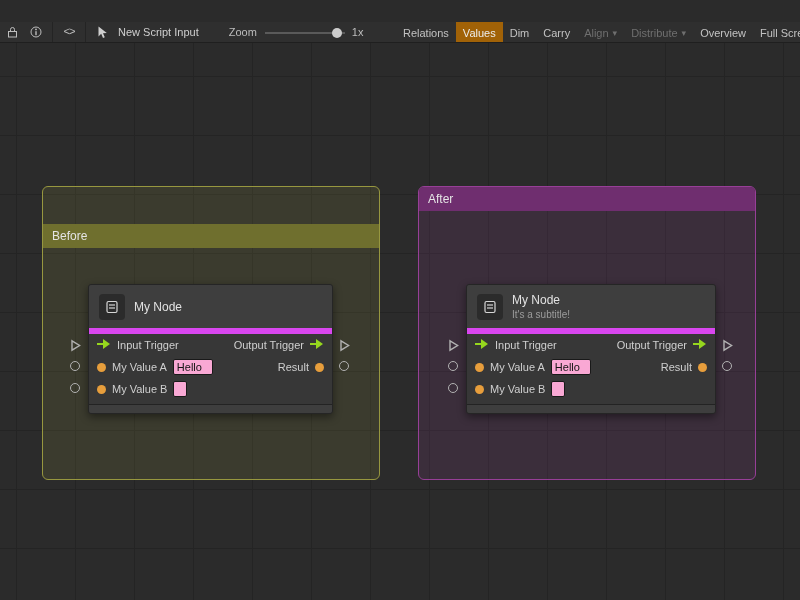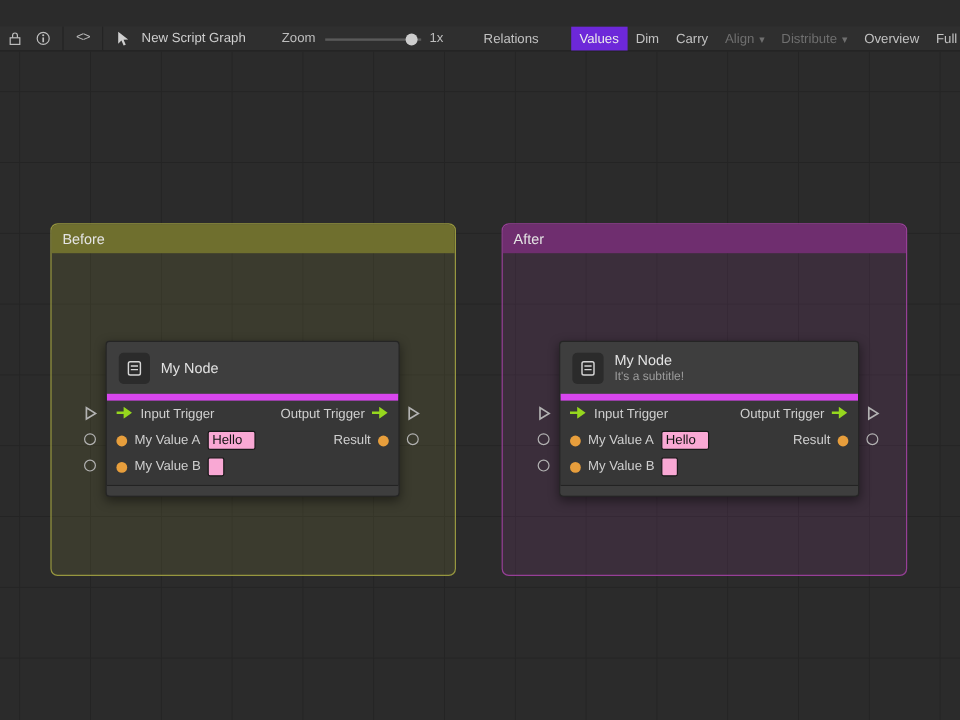--- a/index.html
+++ b/index.html
@@ -27,38 +27,38 @@
   .graph-name { margin:0 10px 0 4px; color:#cfcfcf; white-space:nowrap; }
   .zoom-label { margin:0 8px 0 20px; color:#bdbdbd; }
   .zoom-slider { position:relative; width:80px; height:21px; flex:none; }
   .zoom-track { position:absolute; left:0; right:0; top:10px; height:2px; background:#5a5a5a; }
   .zoom-knob { position:absolute; top:6px; left:calc(100% - 13px); width:10px; height:10px;
     border-radius:50%; background:#cdcdcd; }
   .zoom-value { margin-left:7px; color:#bdbdbd; }
   .tb-buttons { position:absolute; left:396px; top:0; height:21px; display:flex;
     align-items:stretch; white-space:nowrap; }
   .tb-btn { display:flex; align-items:center; padding:0 7px; color:#c2c2c2; cursor:default; }
-  .tb-btn.active { background:#6d28d9; color:#ececec;margin-left:20px; }
+  .tb-btn.active { background:#a16207; color:#ececec; }
   .tb-btn.disabled { color:#6f6f6f; }
   .caret { font-size:9px; margin-left:4px; }
 
   
   .canvas { position:absolute; top:43px; left:0; width:800px; height:557px;
     background-color:#2b2b2b;
     background-image:
       linear-gradient(#242424 1px, transparent 1px),
       linear-gradient(90deg, #242424 1px, transparent 1px);
     background-size:59px 59px; background-position:16px 33px; }
 
   
   .group { position:absolute; width:338px; height:294px; border-radius:6px; overflow:hidden;
     z-index:1; border:1px solid; }
   .group-header { height:24px; line-height:24px; padding-left:9px; font-size:12px; color:#e4e4e4; }
   .group.before { border-color:#97973f; background:rgba(165,165,70,0.14); }
-  .group.before .group-header { background:#6f6f2e; }
+  .group.before .group-header { background:#6f6f2e;margin-top:37px; }
   .group.after { border-color:#973f97; background:rgba(165,70,165,0.14); }
   .group.after .group-header { background:#6f2e6f; }
 
   
   .node { position:absolute; z-index:2; background:#373737; border:1px solid #252525;
     border-radius:3px; box-shadow:0 3px 9px rgba(0,0,0,0.45); color:#d4d4d4; font-size:11px; }
   .node-header { height:49px; background:#3e3e3e; border-bottom:6px solid #d946ef;
     display:flex; align-items:center; gap:9px; padding:0 10px; border-radius:3px 3px 0 0; }
   .node-icon { width:26px; height:26px; background:#2b2b2b; border-radius:4px; flex:none;
     display:flex; align-items:center; justify-content:center; }
@@ -103,21 +103,21 @@
       </svg>
     </span>
     <span class="sep"></span>
     <span class="tb-icon code-glyph">&lt;&gt;</span>
     <span class="sep"></span>
     <span class="tb-icon">
       <svg width="11" height="13" viewBox="0 0 11 13">
         <path d="M1.5 0.5 L1.5 10.5 L4.2 7.8 L6 12 L7.8 11.2 L6 7.2 L9.8 7 Z" fill="#cfcfcf"></path>
       </svg>
     </span>
-    <span class="graph-name">New Script Graph</span>
+    <span class="graph-name">New Script Input</span>
     <span class="zoom-label">Zoom</span>
     <span class="zoom-slider">
       <span class="zoom-track"></span>
       <span class="zoom-knob"></span>
     </span>
     <span class="zoom-value">1x</span>
 
     <div class="tb-buttons">
       <div class="tb-btn">Relations</div>
       <div class="tb-btn active">Values</div>

